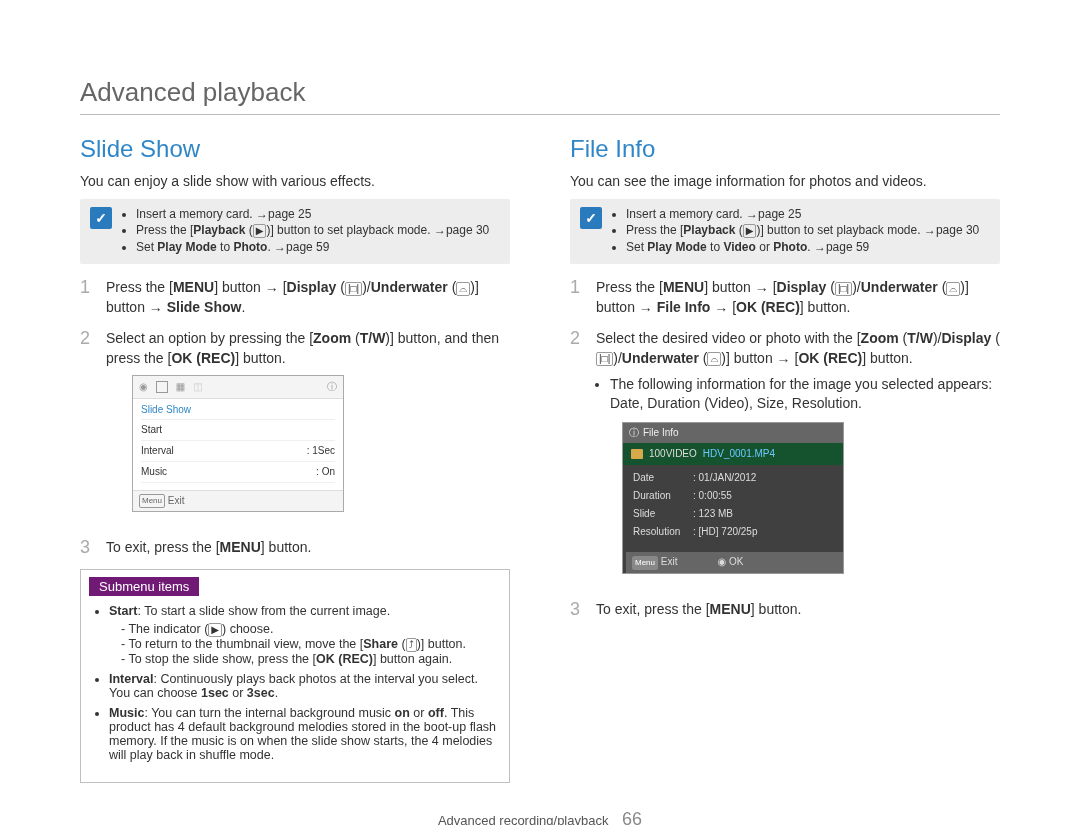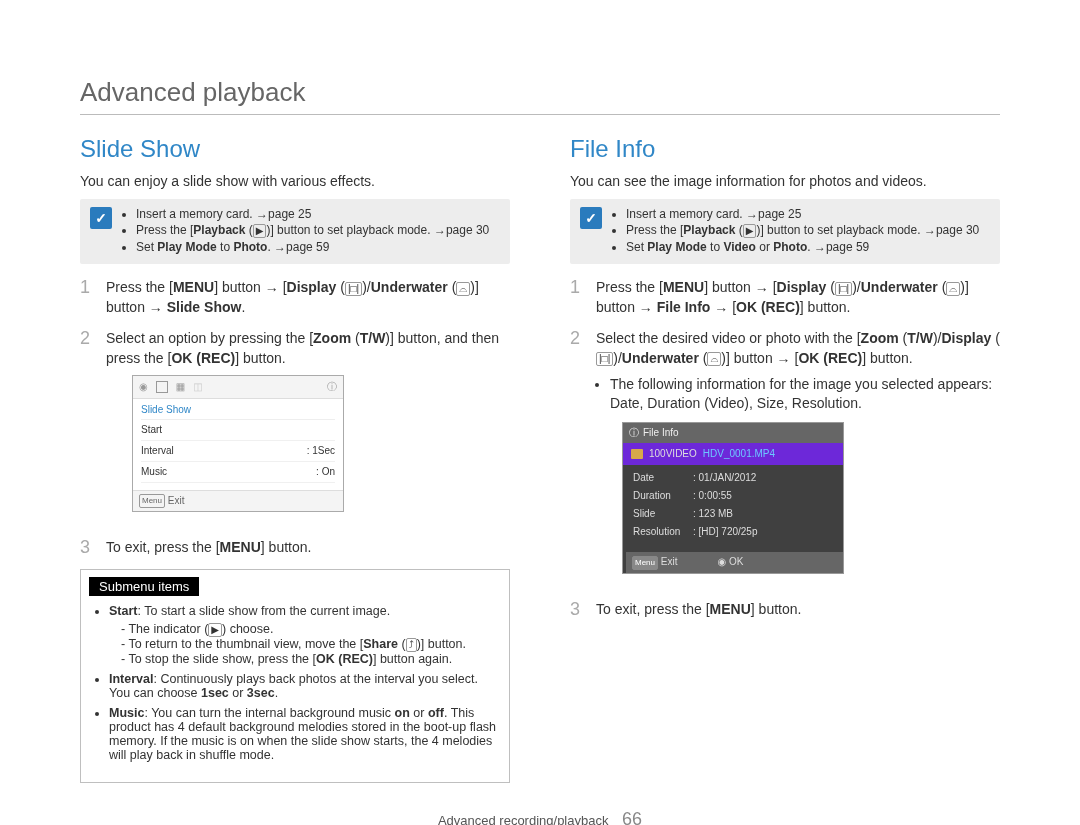--- a/index.html
+++ b/index.html
@@ -140,21 +140,21 @@
     color: #666;
   }
   .submenu-box {
     border: 1px solid #bfbfbf;
     padding: 10px 12px 14px 12px;
     font-size: 12.5px;
     position: relative;
   }
   .submenu-tag {
     display: inline-block;
-    background: #000000;
+    background: #701a75;
     color: #fff;
     padding: 2px 10px;
     font-size: 13px;
     margin: -20px 0 8px -4px;
   }
   .submenu-box ul {
     margin: 0;
     padding-left: 16px;
   }
   .submenu-box ul li {
@@ -178,21 +178,21 @@
   }
   .si-header {
     background: #666;
     padding: 3px 6px;
     display: flex;
     align-items: center;
     gap: 4px;
     color: #eee;
   }
   .si-folder-row {
-    background: #6d28d9;
+    background: #14532d;
     display: flex;
     gap: 6px;
     padding: 4px 8px;
     align-items: center;
   }
   .si-fname { color: #6cc8ff; }
   .si-body { padding: 4px 10px; }
   .si-row { display: flex; padding: 2px 0; }
   .si-lbl { width: 60px; }
   .si-footer {

